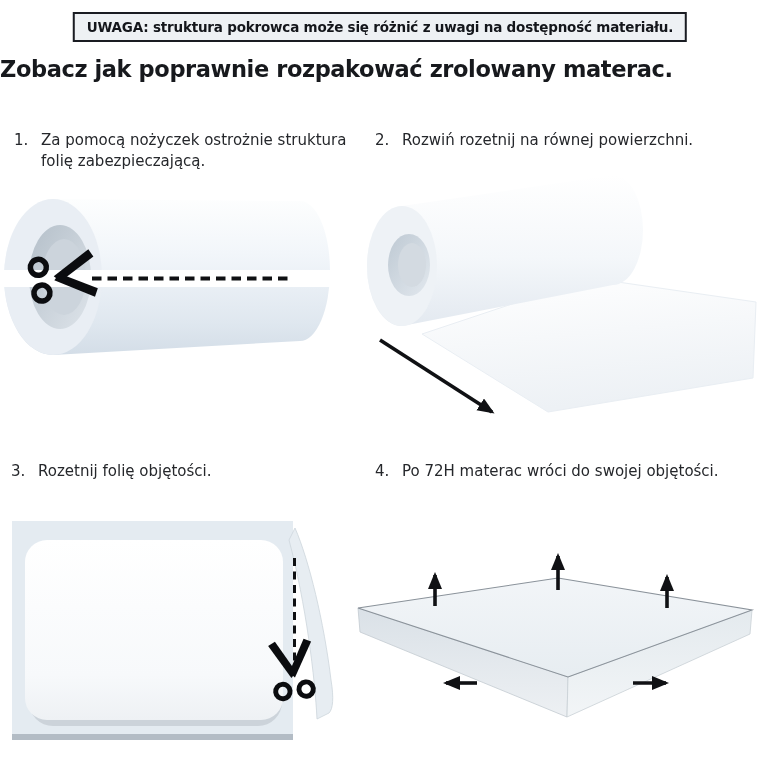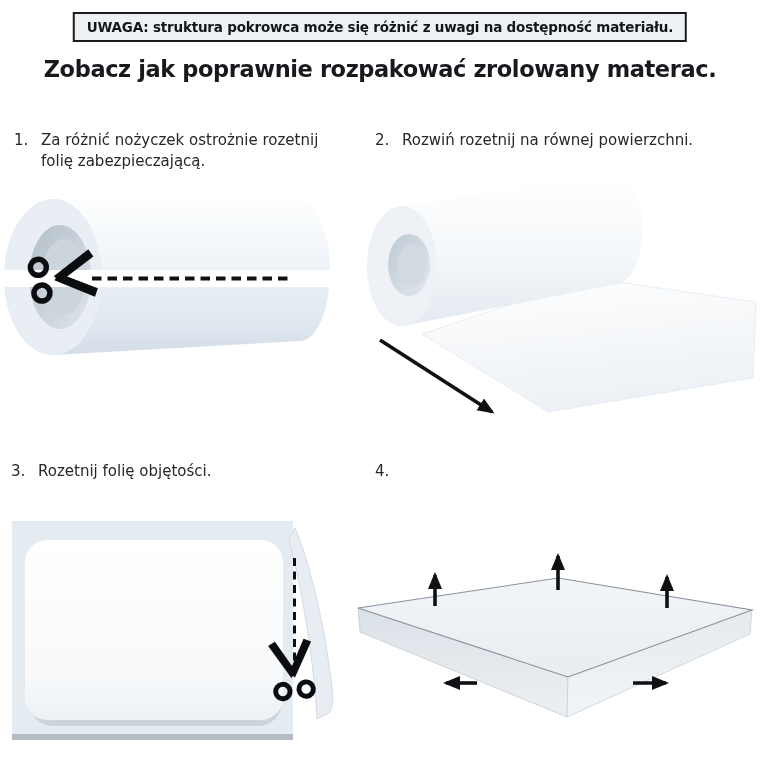--- a/index.html
+++ b/index.html
@@ -8,21 +8,21 @@
     font-family:"DejaVu Sans","Liberation Sans",sans-serif; overflow:hidden;
   }
   .banner {
     position:absolute; top:12px; left:50%; transform:translateX(-50%);
     background:#eef1f4; border:2px solid #1a1c22; padding:5px 12px;
     white-space:nowrap; font-weight:bold; font-size:13.5px; color:#14161b;
     letter-spacing:-0.2px;
   }
   .title {
     position:absolute; top:56px; left:0; width:100%; margin:0;
-    text-align:center; font-size:22.5px; font-weight:bold; color:#17191d;
+    font-size:22.5px; font-weight:bold; color:#17191d;
     letter-spacing:-0.4px;
   }
   .step { position:absolute; display:flex; font-size:15px; color:#25272b; line-height:1.42; }
   .step .num { width:27px; flex:none; }
   .step-1-text { left:14px;  top:130px; width:336px; }
   .step-2-text { left:375px; top:130px; width:382px; }
   .step-3-text { left:11px;  top:461px; width:336px; }
   .step-4-text { left:375px; top:461px; width:384px; }
   .illus { position:absolute; display:block; }
   .illus-1 { left:0;     top:185px; width:340px; height:200px; }
@@ -36,32 +36,33 @@
 <div class="canvas">
 
   <div class="banner">
     <span>UWAGA: struktura pokrowca może się różnić z uwagi na dostępność materiału.</span>
   </div>
 
   <h1 class="title">Zobacz jak poprawnie rozpakować zrolowany materac.</h1>
 
   <div class="step step-1-text">
     <span class="num">1.</span>
-    <span class="lbl">Za różnić nożyczek ostrożnie rozetnij folię zabezpieczającą.</span>
+    <span class="lbl">Za pomocą nożyczek ostrożnie struktura folię zabezpieczającą.</span>
   </div>
   <div class="step step-2-text">
     <span class="num">2.</span>
     <span class="lbl">Rozwiń rozetnij na równej powierzchni.</span>
   </div>
   <div class="step step-3-text">
     <span class="num">3.</span>
     <span class="lbl">Rozetnij folię objętości.</span>
   </div>
   <div class="step step-4-text">
     <span class="num">4.</span>
+    <span class="lbl">Po 72H materac wróci do swojej objętości.</span>
   </div>
 
   <svg class="illus illus-1" viewBox="0 0 340 200">
     <defs>
       <linearGradient id="g1body" x1="0" y1="0" x2="0" y2="1">
         <stop offset="0" stop-color="#fdfefe"></stop>
           <stop offset="0.35" stop-color="#f2f6fa"></stop>
         <stop offset="0.8" stop-color="#dfe7ef"></stop>
           <stop offset="1" stop-color="#d3dde7"></stop>
       </linearGradient>

